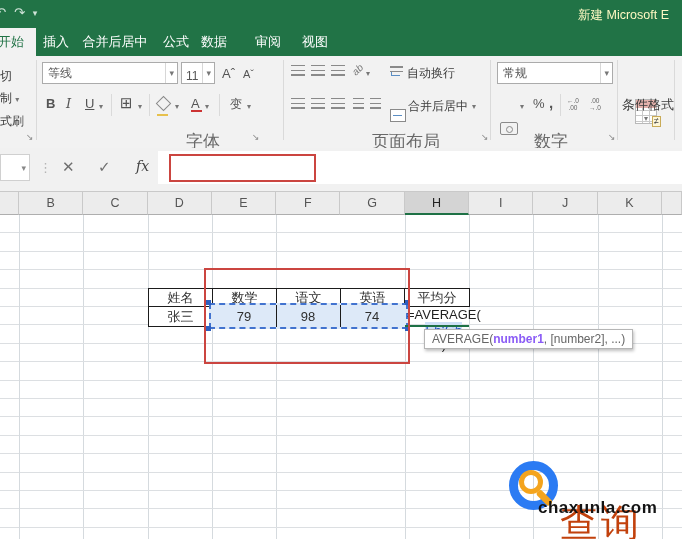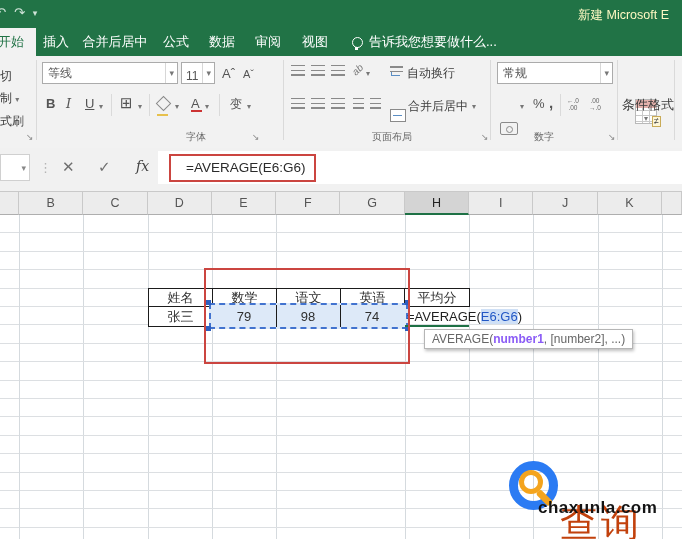--- a/index.html
+++ b/index.html
@@ -15,21 +15,21 @@
   .tab{position:absolute;top:0;height:28px;display:flex;align-items:center;justify-content:center;
        color:#fff;font-size:13px;white-space:nowrap;}
   .tab.active{background:#f2f2f2;color:#217346;}
   .tellme{position:absolute;left:352px;top:0;height:28px;display:flex;align-items:center;gap:6px;color:#fff;font-size:13px;}
   .bulb{width:9px;height:9px;border:1.5px solid #fff;border-radius:50%;position:relative;}
   .bulb::after{content:"";position:absolute;left:2.2px;top:9.5px;width:3px;height:3px;background:#fff;}
   
   .ribbon{left:0;top:56px;width:682px;height:92px;background:#f2f2f2;border-bottom:1px solid #cfcfcf;
           font-size:12px;color:#3c3c3c;}
   .vsep{position:absolute;top:4px;height:80px;width:1px;background:#dadada;}
-  .gl{position:absolute;font-size:10px;color:#696969;}
+  .gl{position:absolute;font-size:17px;color:#696969;}
   .launcher{position:absolute;font-size:9px;color:#8a8a8a;}
   .frag{position:absolute;left:0;font-size:12px;color:#3c3c3c;white-space:nowrap;}
   .inputbox{position:absolute;background:#fff;border:1px solid #ababab;display:flex;align-items:center;
             box-sizing:border-box;font-size:12px;color:#555;}
   .inputbox .dd{margin-left:auto;border-left:1px solid #d7d7d7;height:100%;display:flex;align-items:center;
                 padding:0 3px;color:#777;font-size:9px;}
   .rbtn{position:absolute;color:#555;}
   .dda{font-size:8px;color:#777;}
   .ico-lines{width:14px;height:11px;background:repeating-linear-gradient(to bottom,#8a8a8a 0 1.5px,transparent 1.5px 4.6px);}
   .ico-lines.sm{width:11px;}
@@ -73,21 +73,21 @@
       background-image:repeating-linear-gradient(to bottom,transparent 0 17.4px,#dcdfe2 17.4px 18.4px),
                        repeating-linear-gradient(to right,transparent 0 63.3px,#d5dade 63.3px 64.3px);}
   .grid-sliver{position:absolute;left:0;top:23px;width:19px;height:324px;
       background-image:repeating-linear-gradient(to bottom,transparent 0 17.4px,#dcdfe2 17.4px 18.4px);}
   .tcell{position:absolute;border:1px solid #1b1b1b;background:#fff;box-sizing:border-box;
          display:flex;align-items:center;justify-content:center;font-size:13px;color:#2f2f2f;}
   .vline-black{position:absolute;width:1px;background:#1b1b1b;}
   .ants{position:absolute;border:2px dashed #4273cf;background:#dde9f8;box-sizing:border-box;}
   .handle{position:absolute;width:5px;height:5px;background:#2e5fbf;}
   .score{position:absolute;display:flex;align-items:center;justify-content:center;font-size:13px;color:#2f2f2f;}
-  .fcell{position:absolute;font-size:13px;color:#1f1f1f;white-space:nowrap;display:flex;align-items:center;}
+  .fcell{position:absolute;font-size:13px;color:#1f1f1f;white-space:nowrap;display:flex;align-items:center;flex-direction:column;}
   .fref{color:#2257c5;background:#cfe0f6;}
   .greenline{position:absolute;background:#1e7145;}
   .tooltip{position:absolute;background:#fff;border:1px solid #b5b5b5;box-shadow:1px 2px 3px rgba(0,0,0,.25);
            font-size:12px;color:#666;padding:2px 7px;white-space:nowrap;}
   .tooltip b{color:#8b5cf6;}
   
   .wm-ring{position:absolute;width:49px;height:49px;border:9px solid #2b7bf3;border-radius:50%;box-sizing:border-box;}
   .wm-lens{position:absolute;width:24px;height:24px;border:5px solid #f4a41d;border-radius:50%;box-sizing:border-box;}
   .wm-handle{position:absolute;width:18px;height:7px;background:#f4a41d;border-radius:3px;
              transform:rotate(45deg);transform-origin:left center;}
@@ -107,27 +107,23 @@
       <span style="font-size:9px;padding-top:3px;">▾</span>
     </div>
     <div class="abs app-title">新建 Microsoft E</div>
   </div>
 
   <div class="abs tabbar">
     <div class="tab active" style="left:-14px;width:50px;">开始</div>
     <div class="tab" style="left:40px;width:32px;">插入</div>
     <div class="tab" style="left:84px;width:62px;">合并后居中</div>
     <div class="tab" style="left:158px;width:36px;">公式</div>
-    <div class="tab" style="left:204px;width:36px;">数据</div>
+    <div class="tab" style="left:196px;width:36px;">数据</div>
     <div class="tab" style="left:250px;width:36px;">审阅</div>
     <div class="tab" style="left:297px;width:36px;">视图</div>
-    <div class="tellme">
-      <span class="bulb"></span>
-      <span>告诉我您想要做什么...</span>
-    </div>
   </div>
 
   <div class="abs ribbon">
 
     <span class="frag" style="top:12px;">切</span>
     <span class="frag" style="top:34px;"><span>制</span> <span class="dda">▾</span></span>
     <span class="frag" style="top:57px;">式刷</span>
     <span class="launcher" style="left:26px;top:76px;">↘</span>
     <div class="vsep" style="left:36px;"></div>
 
@@ -206,21 +202,20 @@
 
   <div class="abs fbar">
     <div class="abs namebox">
       <span>▾</span>
     </div>
     <span class="abs fgrip">⋮</span>
     <span class="abs fbtn" style="left:62px;">✕</span>
     <span class="abs fbtn" style="left:98px;">✓</span>
     <span class="abs fxbtn" style="left:136px;">fx</span>
     <div class="abs finput"></div>
-    <span class="abs ftext">=AVERAGE(E6:G6)</span>
     <div class="redbox" style="left:169px;top:6px;width:147px;height:28px;"></div>
   </div>
 
   <div class="abs sheet">
     <div class="colhdr">
       <div class="ch" style="width:19px;"></div>
       <div class="ch" style="width:64.3px;">B</div>
       <div class="ch" style="width:64.3px;">C</div>
       <div class="ch" style="width:64.3px;">D</div>
       <div class="ch" style="width:64.3px;">E</div>

